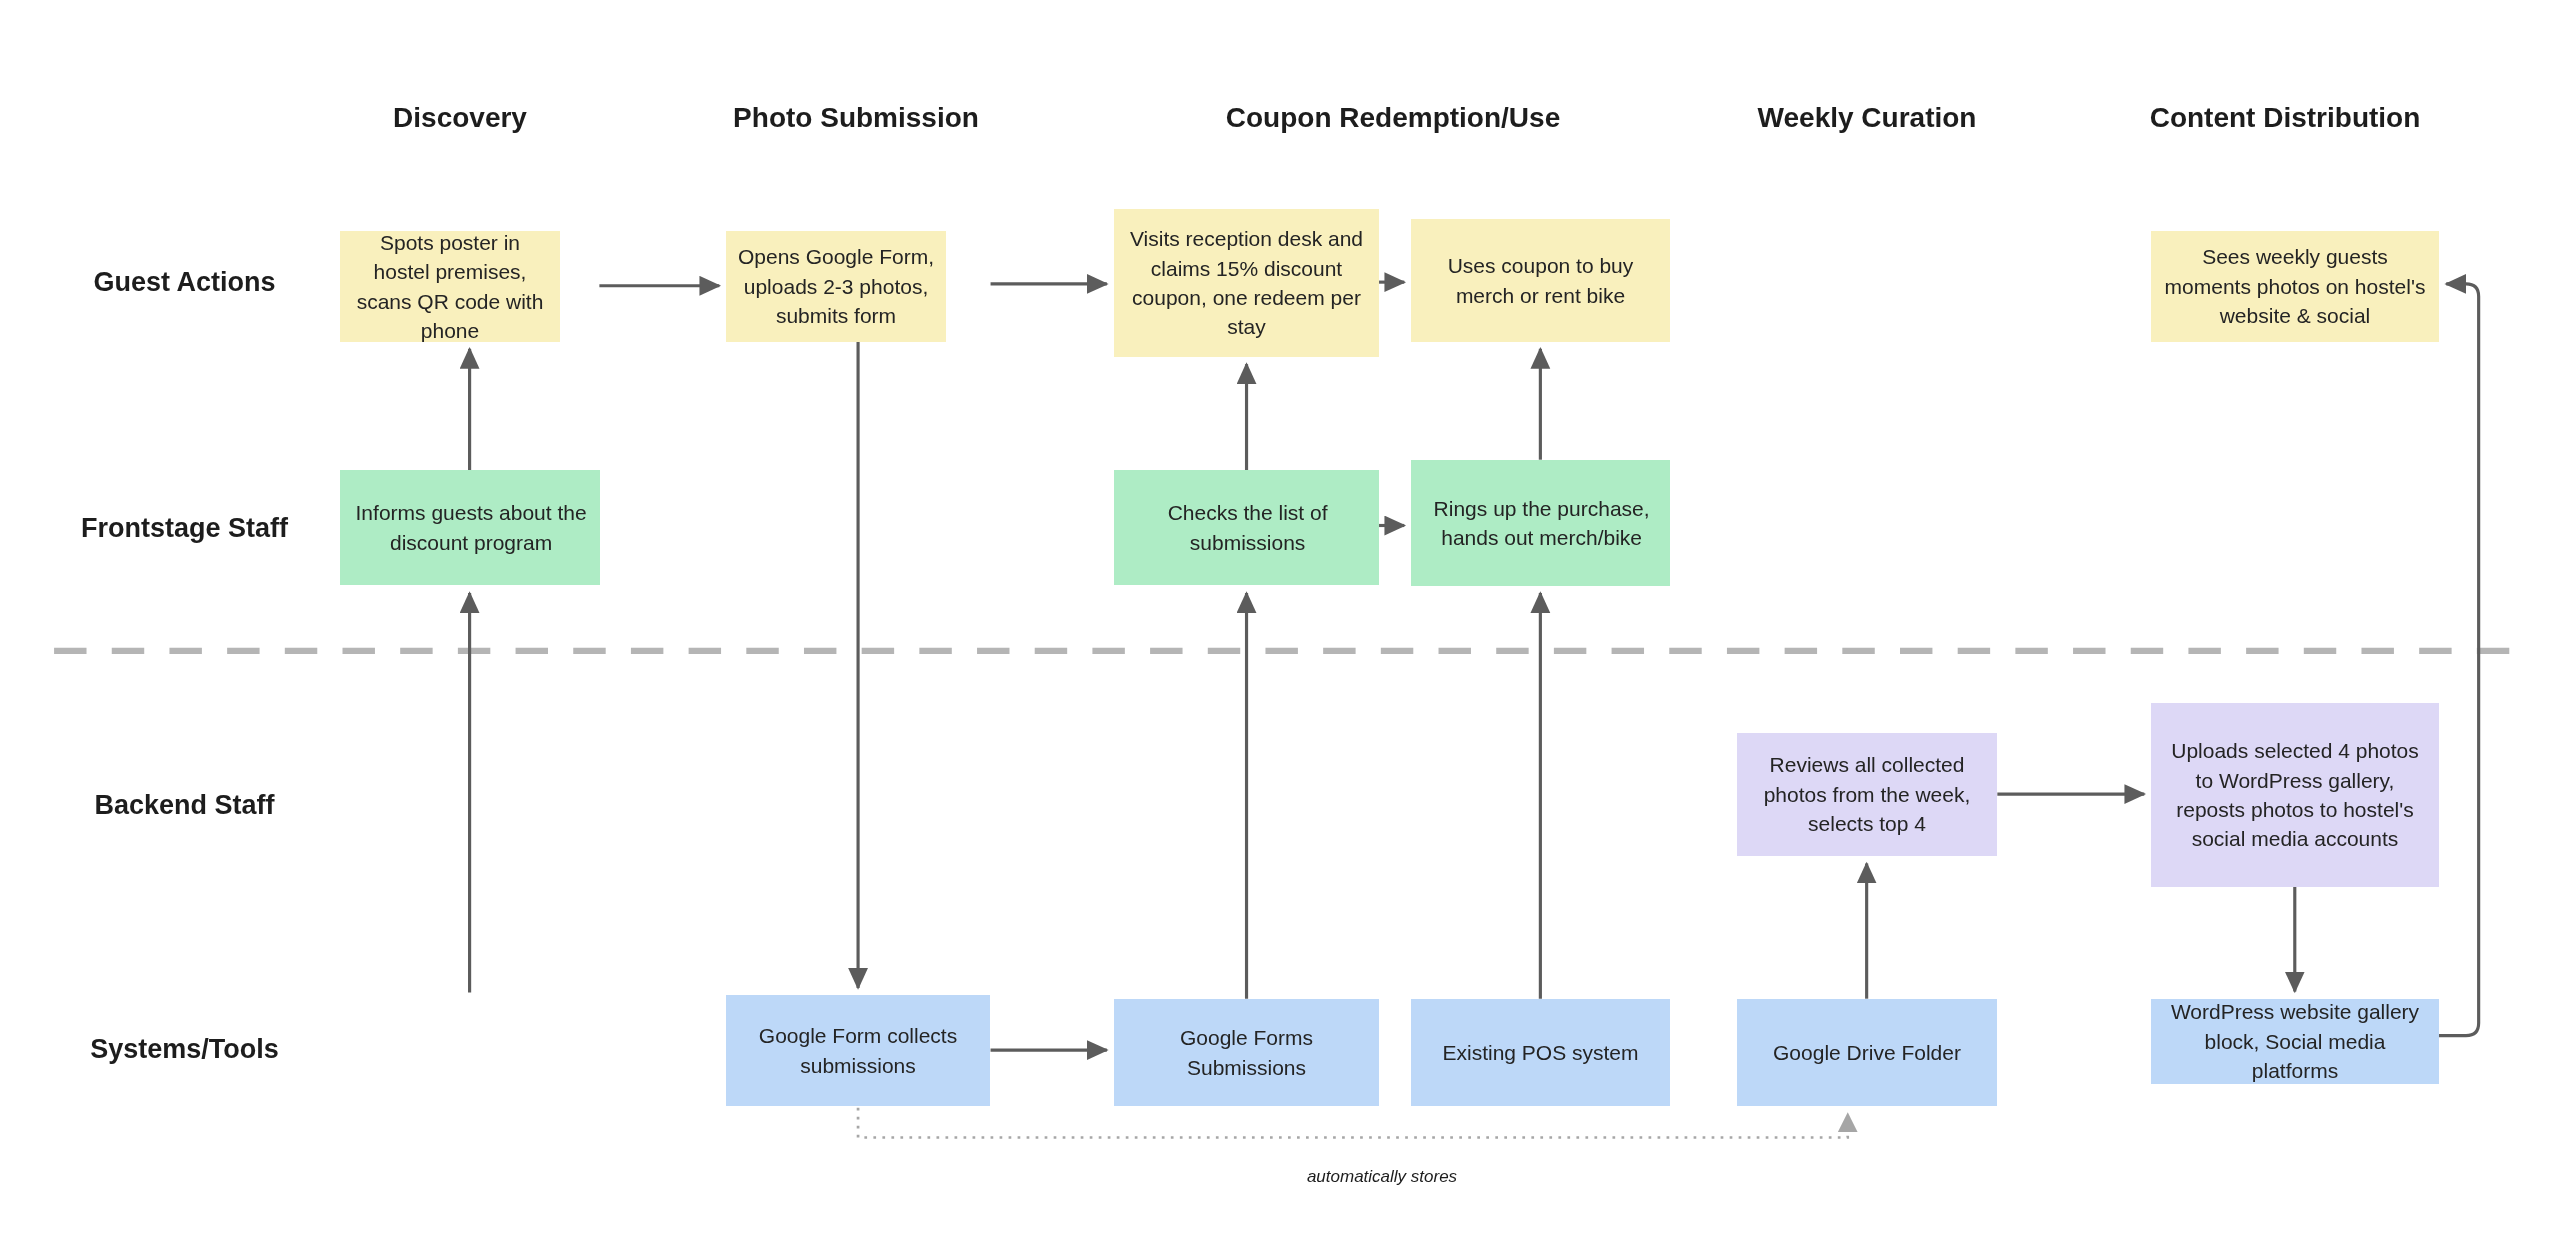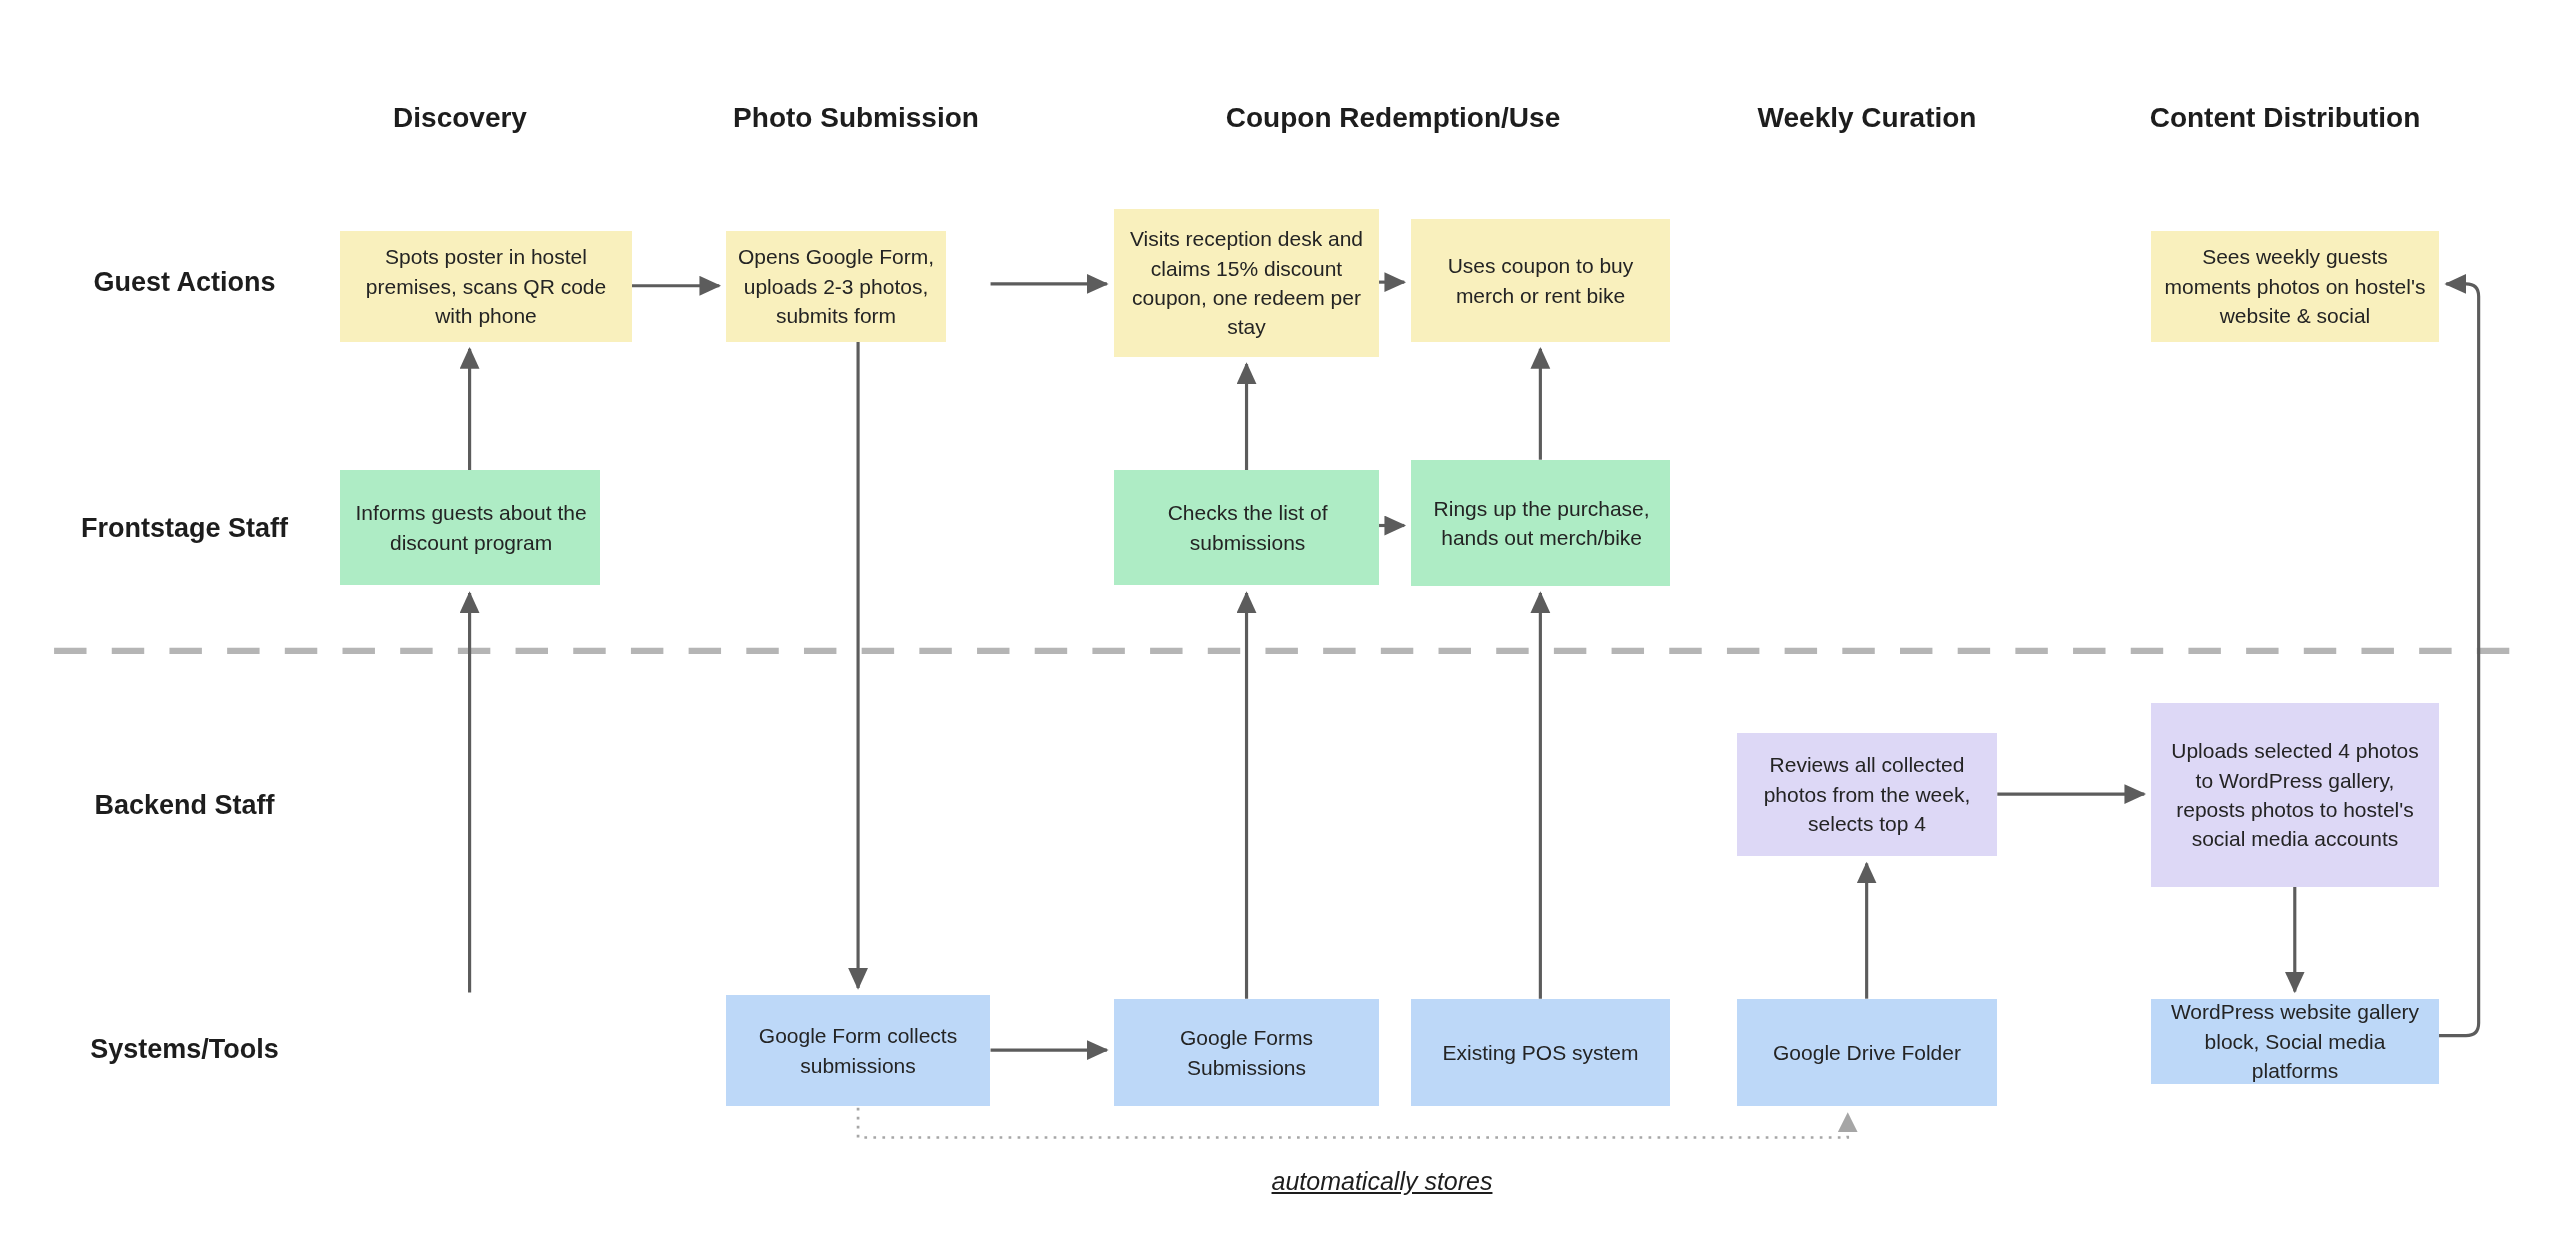--- a/index.html
+++ b/index.html
@@ -25,21 +25,21 @@
   .backend{background:var(--backend-box,#ddd8f6);}
   .systems{background:var(--systems-box,#bdd8f8);}
   svg.layer{position:absolute;left:0;top:0;}
   .arrow{stroke:var(--arrow,#5c5c5c);stroke-width:3.5;fill:none;}
   .dotted{stroke:var(--dotted-arrow,#a6a6a6);stroke-width:3;fill:none;stroke-dasharray:3 7;}
   .divider{stroke:var(--lane-divider,#b5b5b5);stroke-width:7;stroke-dasharray:36 28;}
   .mk-dark{fill:var(--arrow,#5c5c5c);}
   .mk-gray{fill:var(--dotted-arrow,#a6a6a6);}
   .annotation{
     position:absolute;transform:translateX(-50%);font-style:italic;
-    font-size:25px;color:var(--heading-text,#1d1d1d);white-space:nowrap;text-decoration:underline;
+    font-size:17px;color:var(--heading-text,#1d1d1d);white-space:nowrap;
   }
 </style>
 </head>
 <body>
 
 <div class="canvas">
 
   <svg class="layer" width="2576" height="1261" viewBox="0 0 2858 1399">
     <defs>
       <marker id="ah" markerUnits="userSpaceOnUse" markerWidth="28" markerHeight="26" refX="22" refY="11" orient="auto">
@@ -78,21 +78,21 @@
   <div class="phase" style="left:856px">Photo Submission</div>
   <div class="phase" style="left:1393px">Coupon Redemption/Use</div>
   <div class="phase" style="left:1867px">Weekly Curation</div>
   <div class="phase" style="left:2285px">Content Distribution</div>
 
   <div class="lane-label" style="top:267px">Guest Actions</div>
   <div class="lane-label" style="top:513px">Frontstage Staff</div>
   <div class="lane-label" style="top:790px">Backend Staff</div>
   <div class="lane-label" style="top:1034px">Systems/Tools</div>
 
-  <div class="box guest" style="left:340px;top:231px;width:292px;height:111px">Spots poster in hostel premises, scans QR code with phone</div>
+  <div class="box guest" style="left:340px;top:231px;width:220px;height:111px">Spots poster in hostel premises, scans QR code with phone</div>
   <div class="box guest" style="left:726px;top:231px;width:220px;height:111px">Opens Google Form, uploads 2-3 photos, submits form</div>
   <div class="box guest" style="left:1114px;top:209px;width:265px;height:148px">Visits reception desk and claims 15% discount coupon, one redeem per stay</div>
   <div class="box guest" style="left:1411px;top:219px;width:259px;height:123px">Uses coupon to buy merch or rent bike</div>
   <div class="box guest" style="left:2151px;top:231px;width:288px;height:111px">Sees weekly guests moments photos on hostel's website &amp; social</div>
 
   <div class="box frontstage" style="left:340px;top:470px;width:260px;height:115px">Informs guests about the discount program</div>
   <div class="box frontstage" style="left:1114px;top:470px;width:265px;height:115px">Checks the list of submissions</div>
   <div class="box frontstage" style="left:1411px;top:460px;width:259px;height:126px">Rings up the purchase, hands out merch/bike</div>
 
   <div class="box backend" style="left:1737px;top:733px;width:260px;height:123px">Reviews all collected photos from the week, selects top 4</div>

